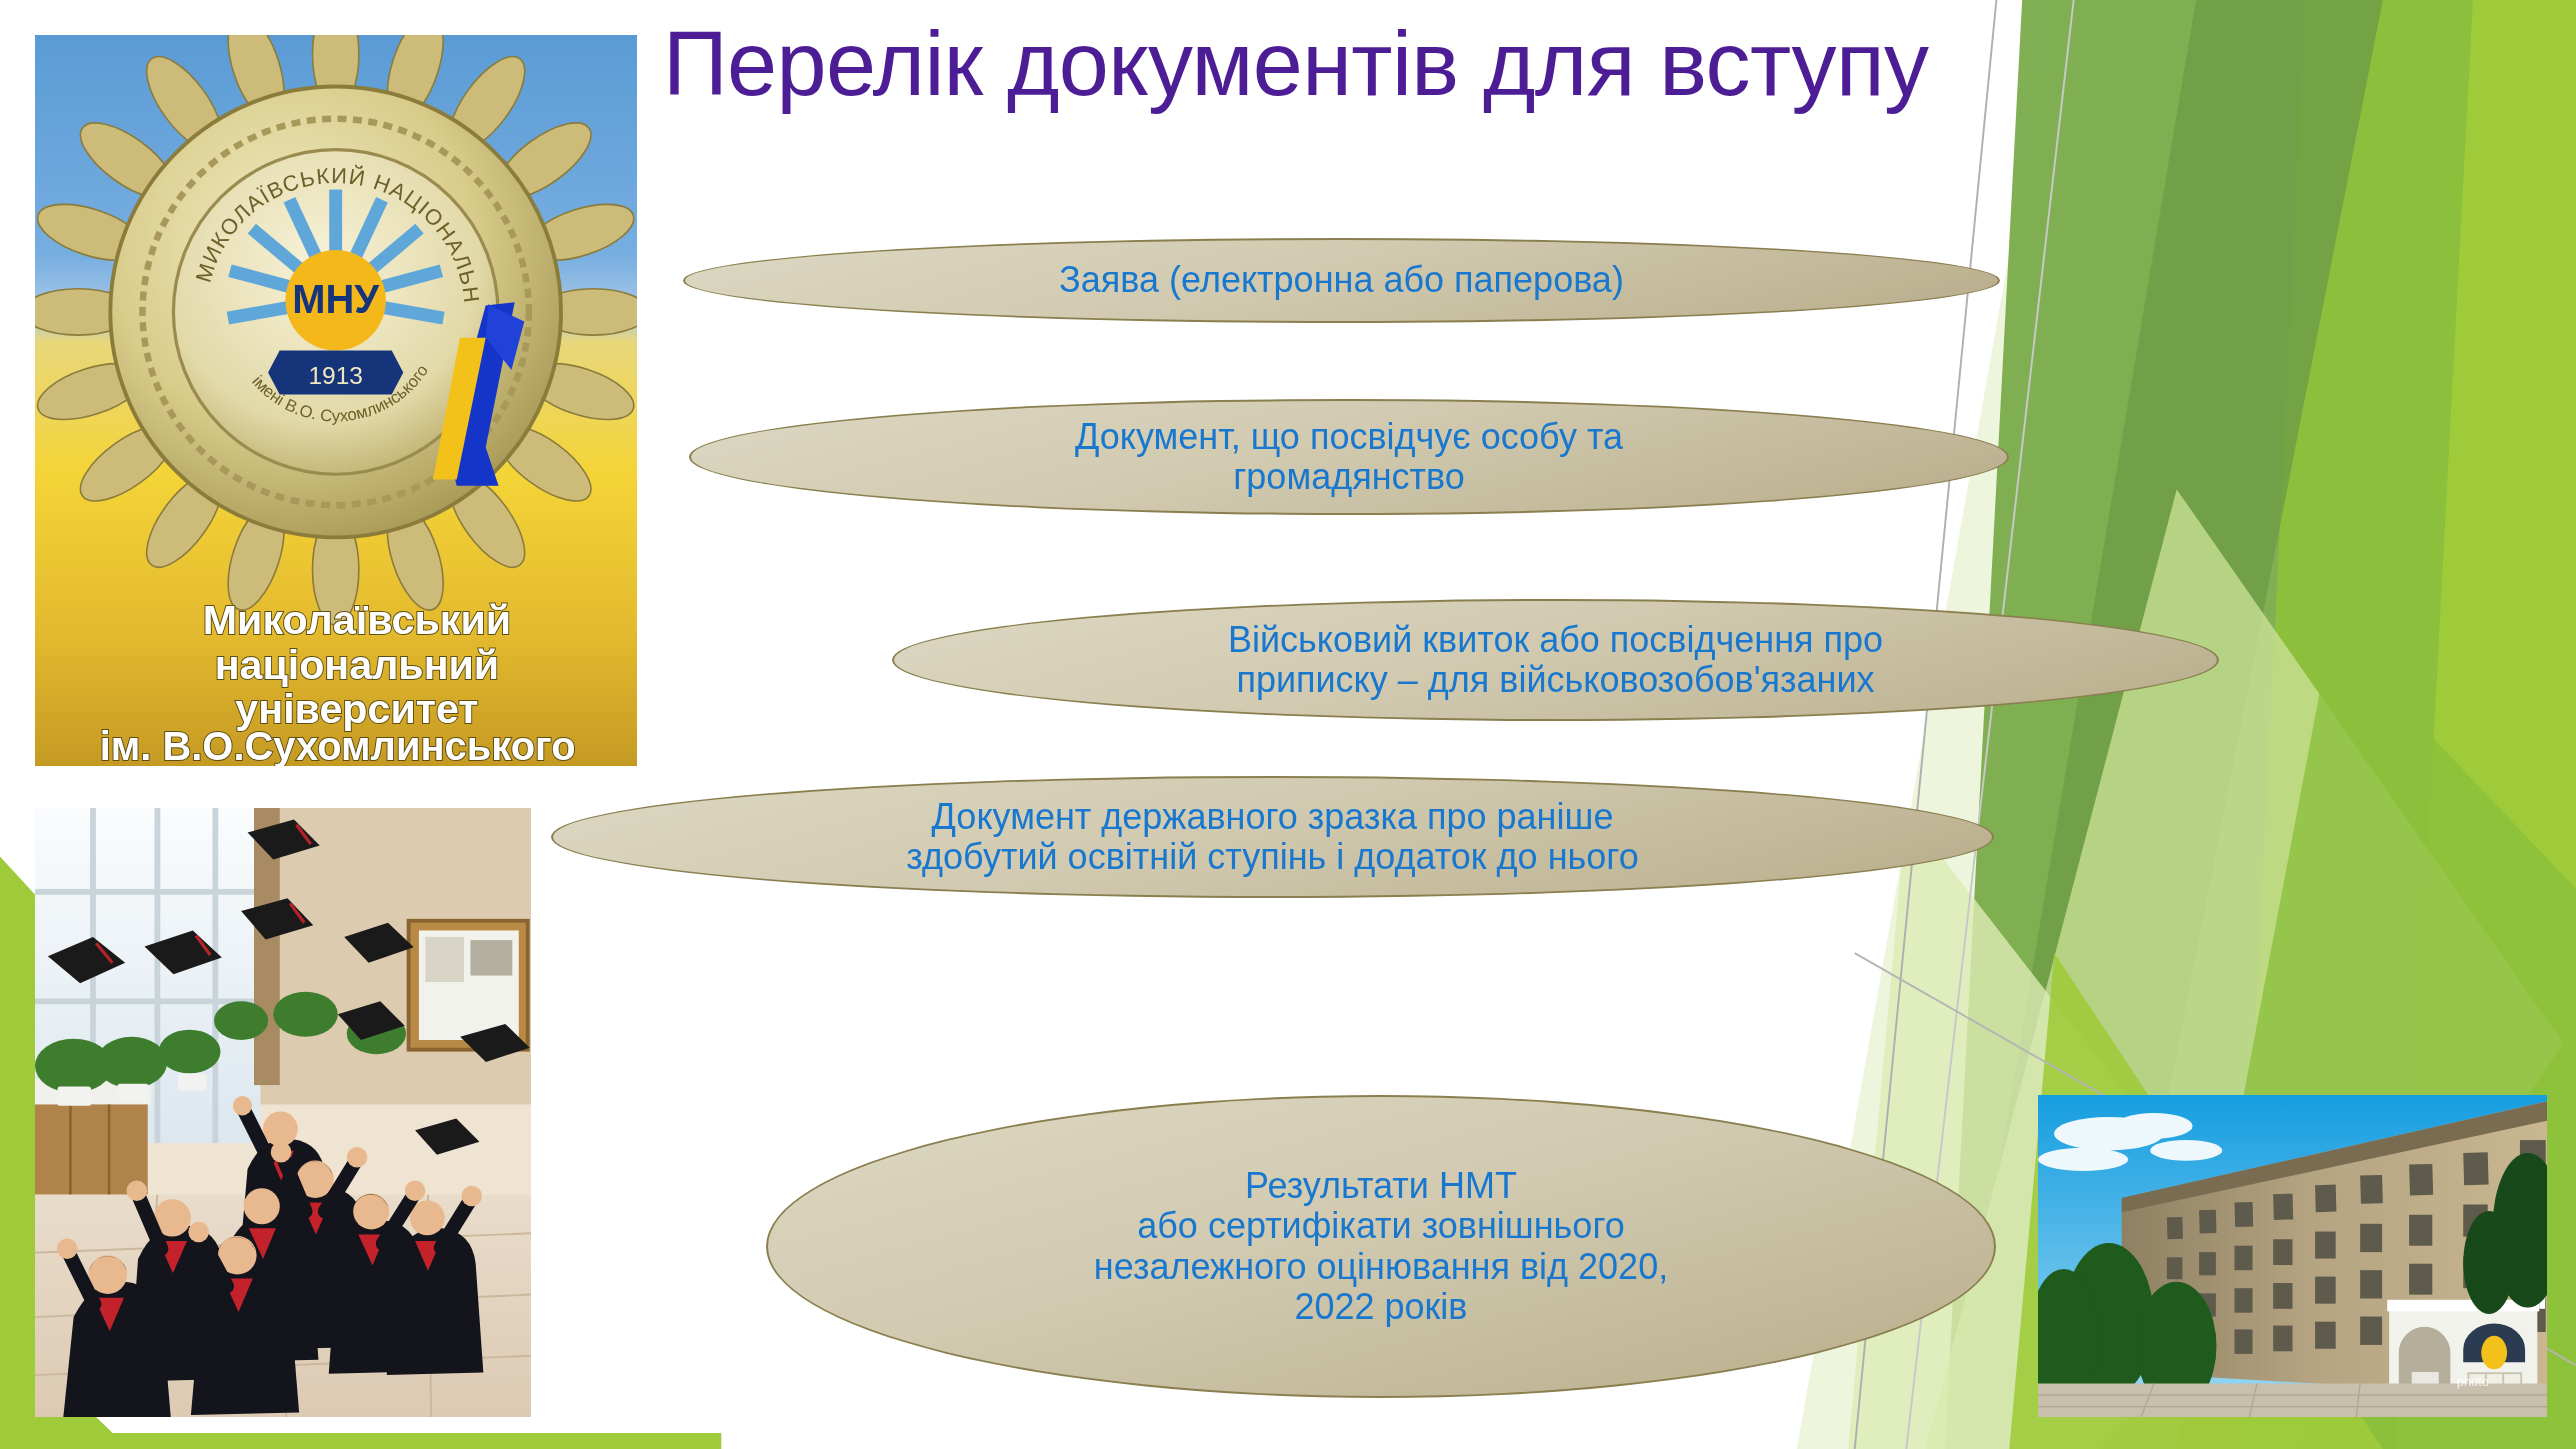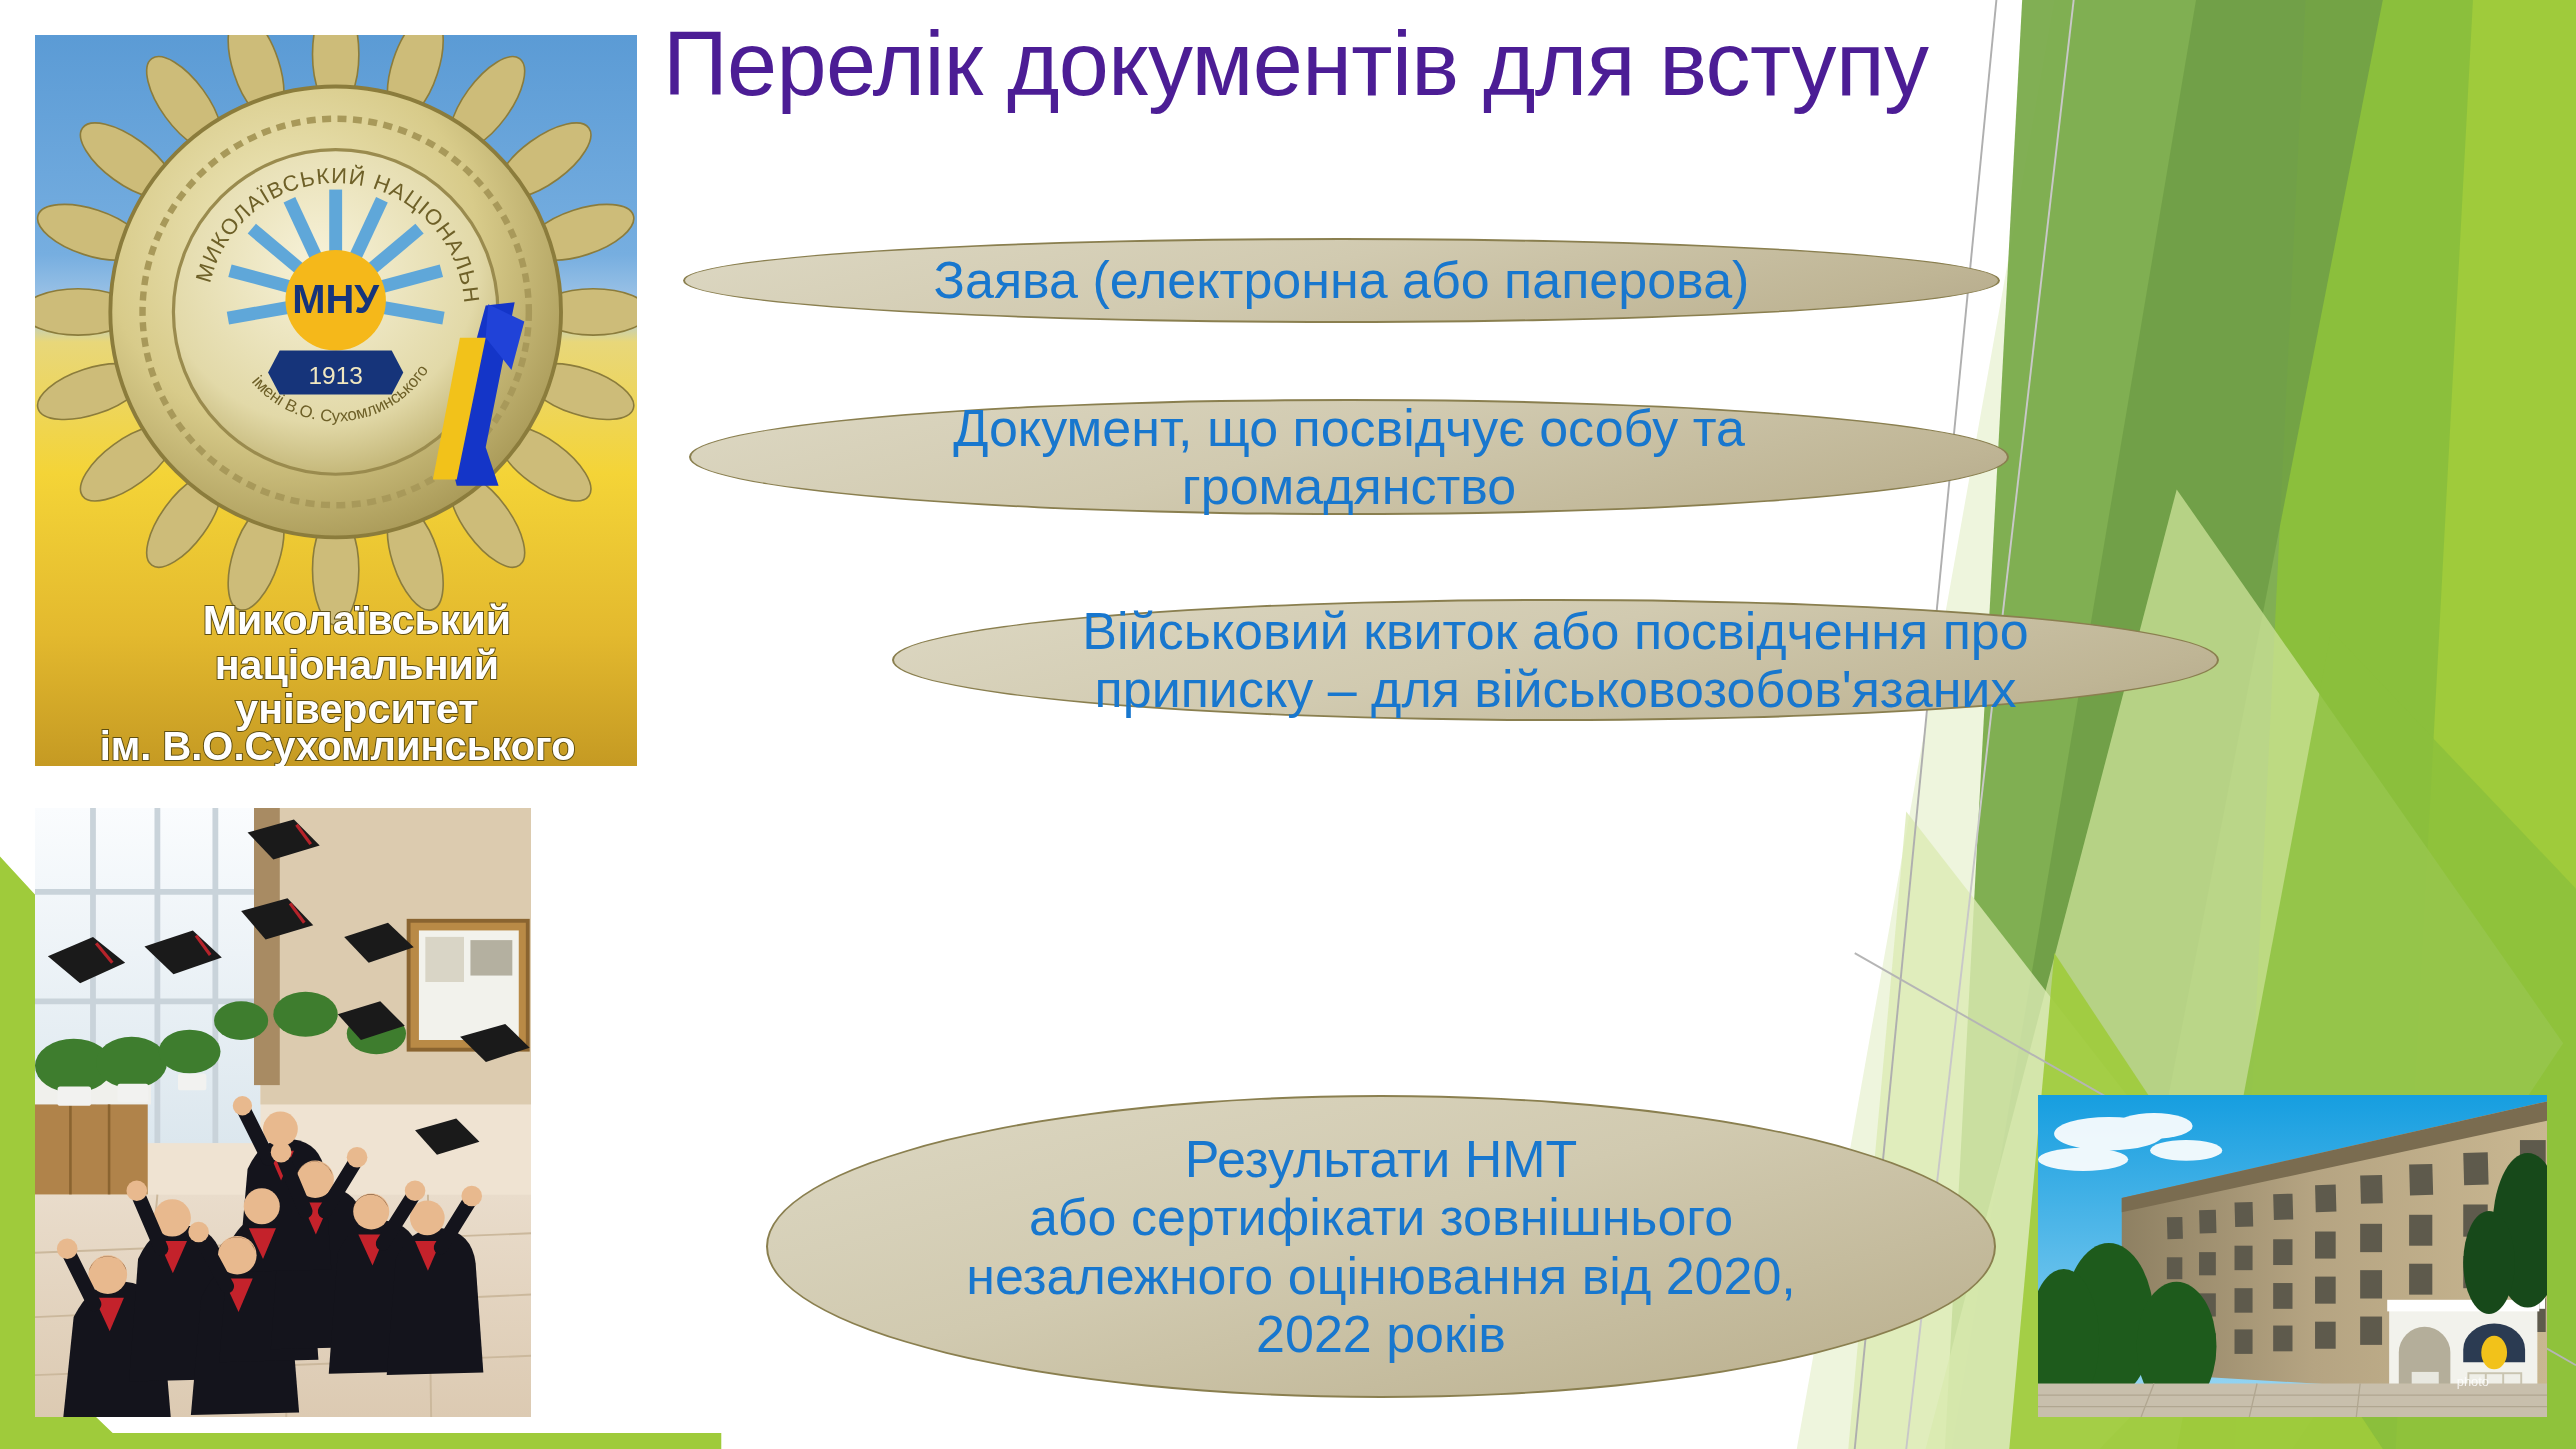--- a/index.html
+++ b/index.html
@@ -50,21 +50,21 @@
     align-items: center;
     justify-content: center;
     border-radius: 50%;
     border: 2.6px solid #8a7f4f;
     background: linear-gradient(160deg, #d8d3bd 0%, #cfc8ae 38%, #bcb292 78%, #aea徒 100%);
     box-sizing: border-box;
   }
   .ellipse-inner {
     text-align: center;
     color: #1877CE;
-    font-size: 52px;
+    font-size: 36px;
     line-height: 1.12;
     font-weight: 400;
     padding: 0 6%;
     white-space: pre-line;
     font-family: "Liberation Sans", sans-serif;
   }
 
   
   .photo {
     position: absolute;
@@ -479,20 +479,25 @@
     <div class="ellipse-inner">Військовий квиток або посвідчення про
 приписку – для військовозобов'язаних</div>
   </div>
 
   <div class="ellipse" style="left:689px; top:399px; width:1320px; height:116px;
               background: linear-gradient(165deg, #DDD8C3 0%, #D1CAB0 45%, #BFB595 85%, #B4A98A 100%);">
     <div class="ellipse-inner">Документ, що посвідчує особу та
 громадянство</div>
   </div>
 
+  <div class="ellipse" style="left:551px; top:776px; width:1443px; height:122px;
+              background: linear-gradient(165deg, #DDD8C3 0%, #D1CAB0 45%, #BFB595 85%, #B4A98A 100%);">
+    <div class="ellipse-inner">Документ державного зразка про раніше
+здобутий освітній ступінь і додаток до нього</div>
+  </div>
 
 
   <div class="ellipse" style="left:766px; top:1095px; width:1230px; height:303px;
               background: linear-gradient(165deg, #DDD8C3 0%, #D1CAB0 45%, #BFB595 85%, #B4A98A 100%);">
     <div class="ellipse-inner">Результати НМТ
 або сертифікати зовнішнього
 незалежного оцінювання від  2020,
 2022 років</div>
   </div>
 

